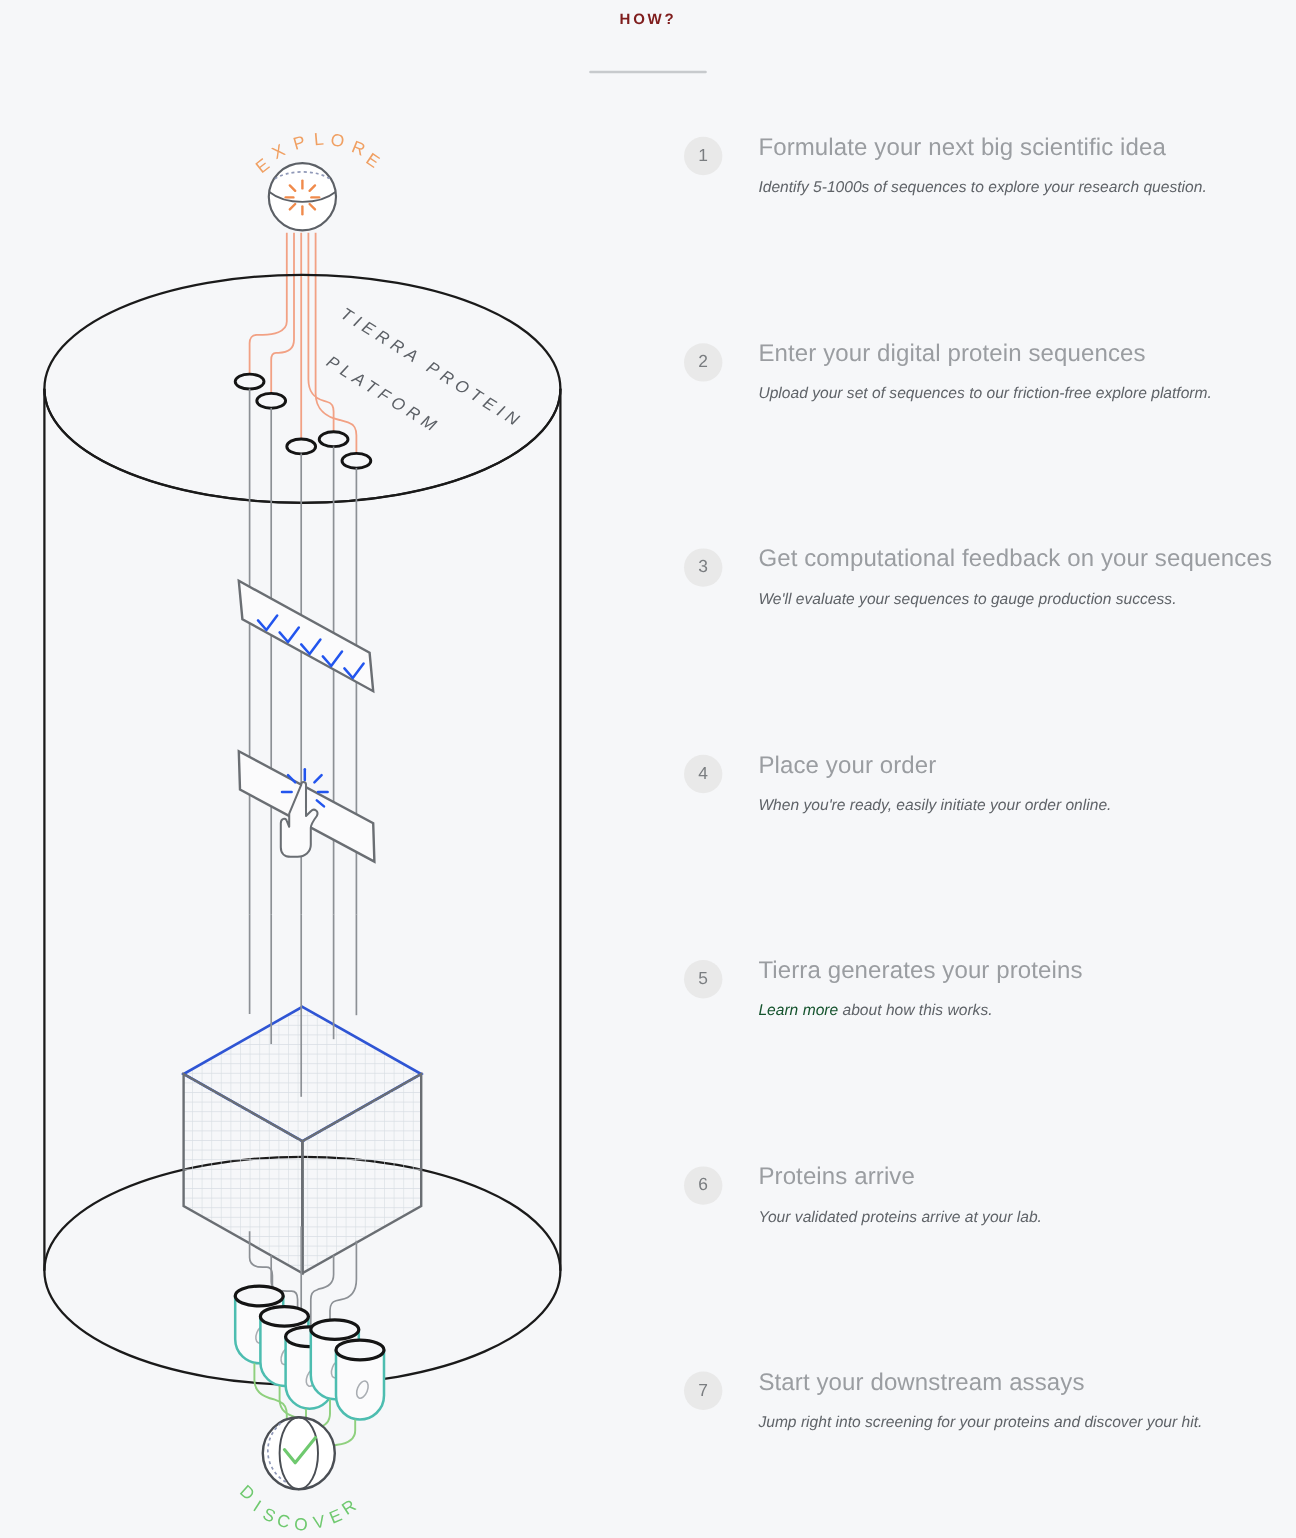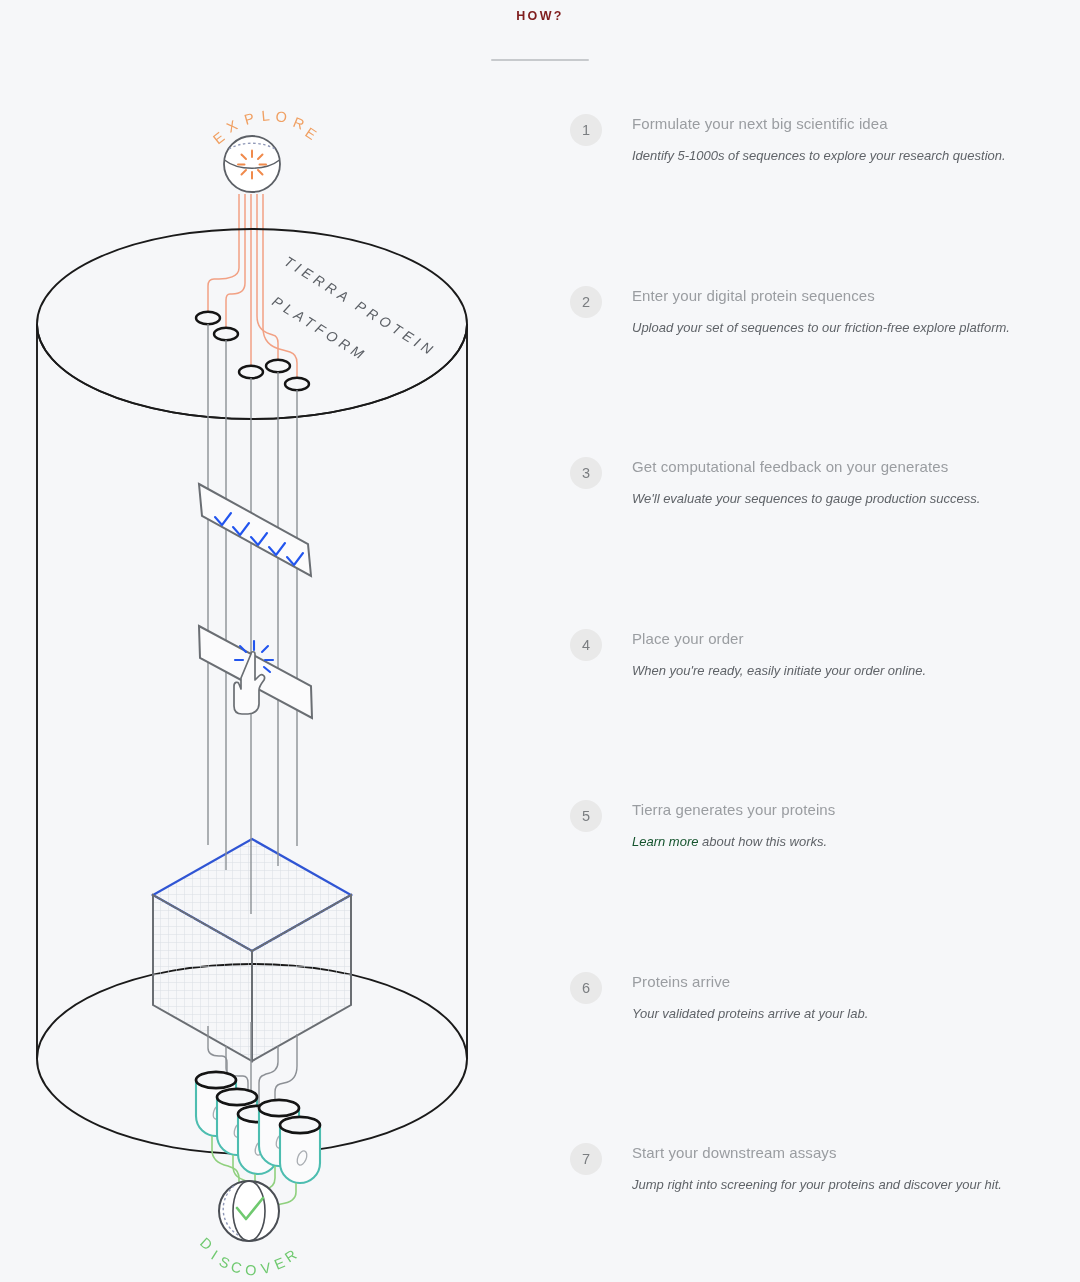--- a/index.html
+++ b/index.html
@@ -68,21 +68,21 @@
     display: flex;
     align-items: center;
     justify-content: center;
     margin-top: 6px;
   }
   .step-body {
     margin-left: 30px;
     padding-top: 0;
   }
   .step-title {
-    font-size: 15px;
+    font-size: 20px;
     line-height: 31px;
     font-weight: normal;
     color: #9a9da1;
     letter-spacing: 0.1px;
   }
   .step-desc {
     margin-top: 5px;
     font-size: 13px;
     line-height: 23.5px;
     color: #5f6368;
@@ -320,21 +320,21 @@
     <div class="step-badge">2</div>
     <div class="step-body">
       <div class="step-title">Enter your digital protein sequences</div>
       <div class="step-desc">Upload your set of sequences to our friction-free explore platform.</div>
     </div>
   </div>
 
   <div class="step">
     <div class="step-badge">3</div>
     <div class="step-body">
-      <div class="step-title">Get computational feedback on your generates</div>
+      <div class="step-title">Get computational feedback on your sequences</div>
       <div class="step-desc">We'll evaluate your sequences to gauge production success.</div>
     </div>
   </div>
 
   <div class="step">
     <div class="step-badge">4</div>
     <div class="step-body">
       <div class="step-title">Place your order</div>
       <div class="step-desc">When you're ready, easily initiate your order online.</div>
     </div>

